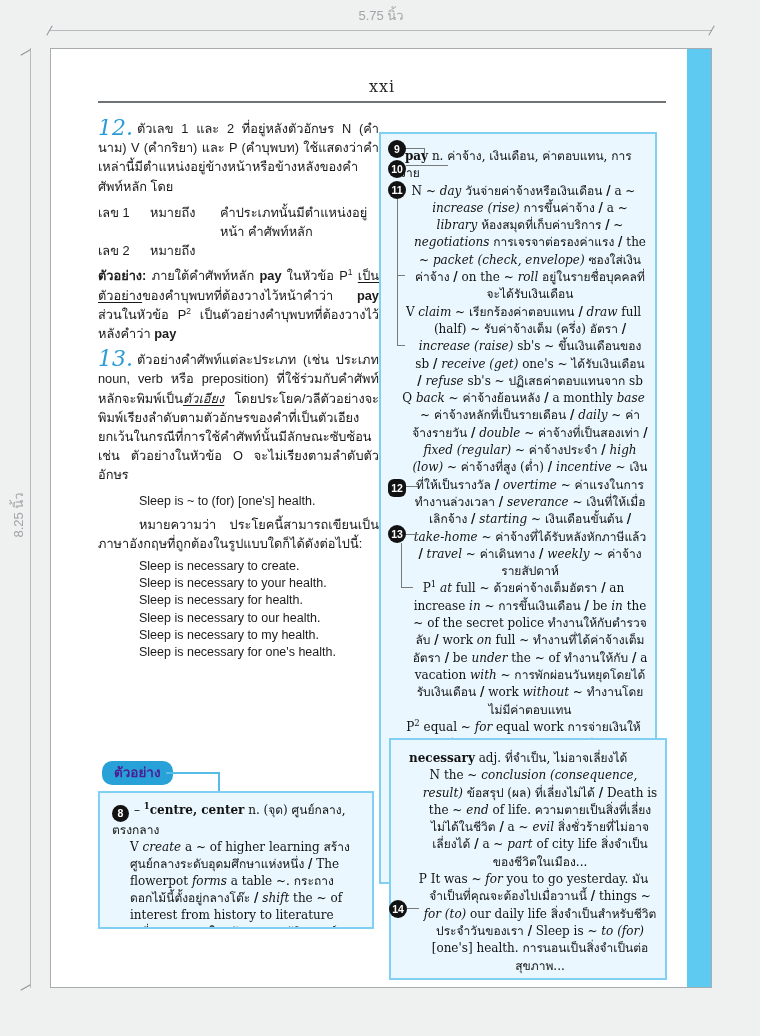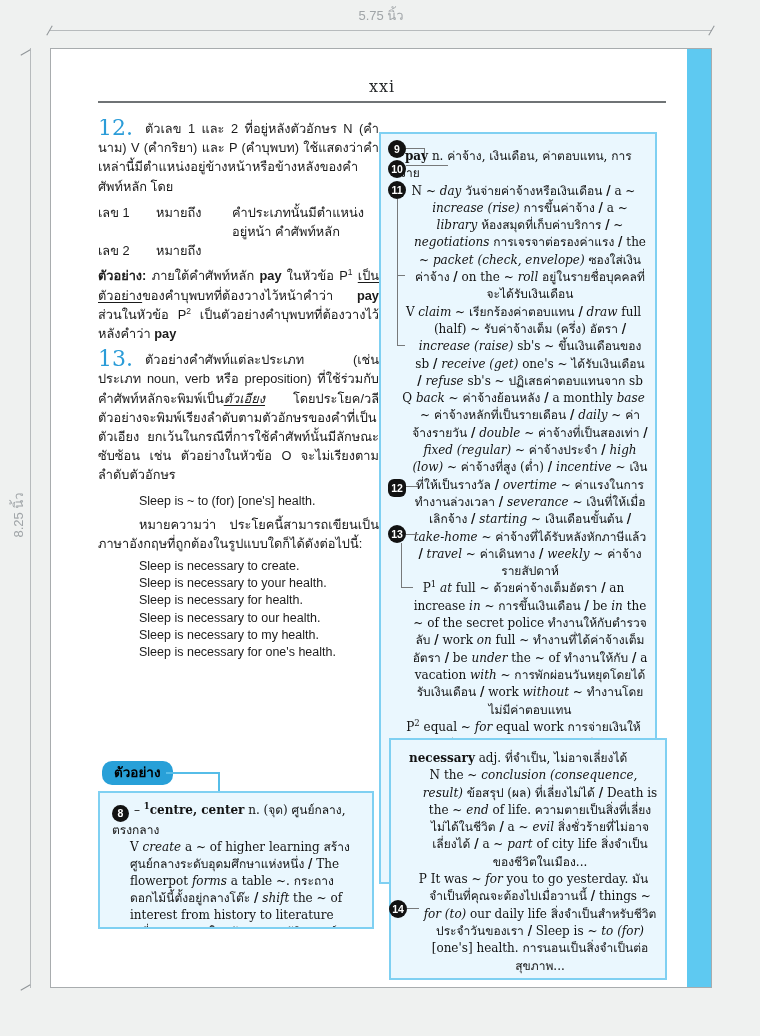--- a/index.html
+++ b/index.html
@@ -26,30 +26,30 @@
   .page{position:absolute;left:50px;top:48px;width:662px;height:940px;
         background:#ffffff;border:1px solid #a8acae;box-sizing:border-box;}
   .bleed-bar{position:absolute;right:0;top:0;width:24px;height:100%;background:#5ec9f1;}
   .page-header{position:absolute;left:47px;top:28px;width:568px;text-align:center;
         font-family:"DejaVu Serif",serif;font-size:16px;letter-spacing:1px;color:#26282a;}
   .header-rule{position:absolute;left:47px;top:52px;width:568px;height:2px;background:#6f7375;}
   
   .lcol{position:absolute;left:47px;top:70px;width:281px;height:640px;overflow:hidden;
         font-size:12.8px;line-height:19.2px;text-align:justify;}
   .para{margin:0 0 7px 0;}
-  .num{font-family:"DejaVu Serif",serif;color:#2b9cd8;
-       font-size:22px;line-height:10px;margin-right:12px;vertical-align:-2px;}
-  .legend{display:grid;grid-template-columns:46px 64px 1fr;column-gap:12px;margin:0 0 6px 0;}
+  .num{font-family:"DejaVu Serif",serif;font-style:italic;color:#2b9cd8;
+       font-size:22px;line-height:10px;margin-right:4px;vertical-align:-2px;}
+  .legend{display:grid;grid-template-columns:46px 64px 1fr;column-gap:6px;margin:0 0 6px 0;}
   .legend .def{text-align:left;}
   .pattern{margin:0 0 5px 41px;font-size:12.5px;line-height:18px;text-align:left;}
   .explain{margin:0 0 5px 0;text-indent:41px;}
   .sentences{margin-left:41px;font-size:12.5px;line-height:17.2px;text-align:left;}
   u{text-underline-offset:2px;}
   
-  .example-badge{position:absolute;left:51px;top:712px;background:#28a0d8;color:#000000;
+  .example-badge{position:absolute;left:51px;top:712px;background:#28a0d8;color:#4c1d95;
         font-weight:bold;font-size:13.5px;line-height:15px;padding:4px 12px 5px;border-radius:10px;}
   .conn{position:absolute;background:#56bde8;}
   .conn.h{height:1.5px;} .conn.v{width:1.5px;}
   .gconn{position:absolute;background:#77797a;}
   .gconn.h{height:1px;} .gconn.v{width:1px;}
   
   .entry-box{position:absolute;background:#eaf7fe;border:2px solid #7fd0f2;
         box-sizing:border-box;overflow:hidden;
         font-family:"DejaVu Serif",serif;font-size:12px;line-height:17.3px;color:#121212;}
   .centre-box{left:47px;top:742px;width:276px;height:138px;padding:9px 8px 0 12px;

